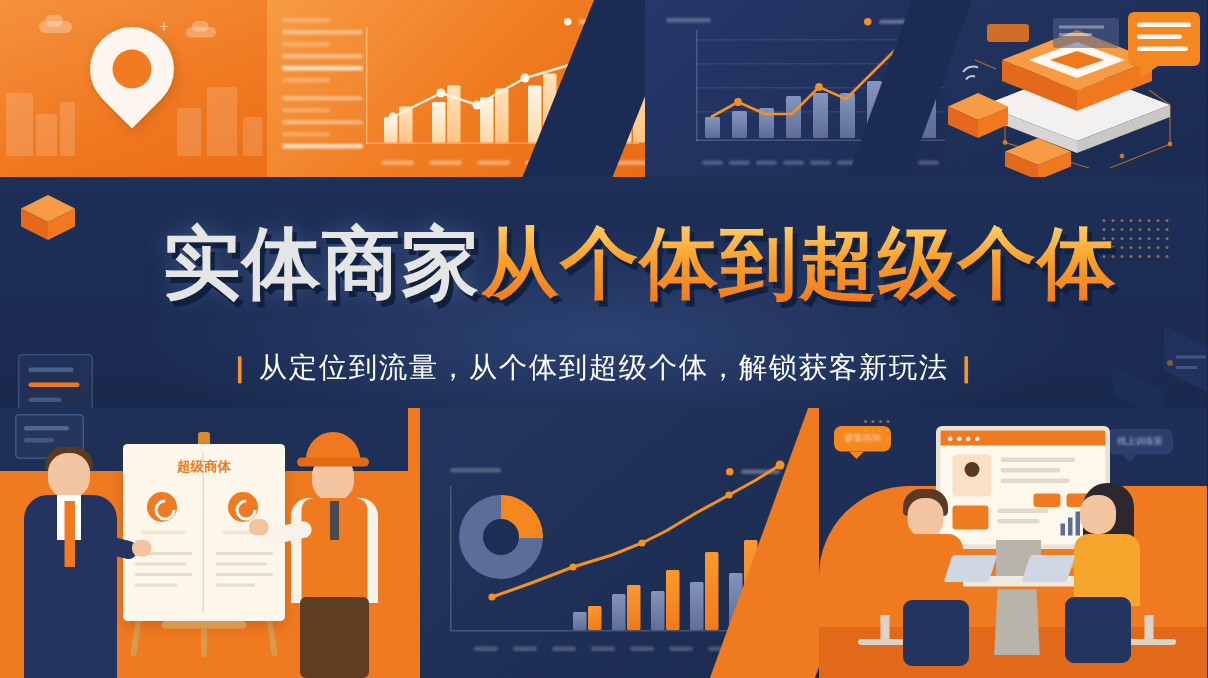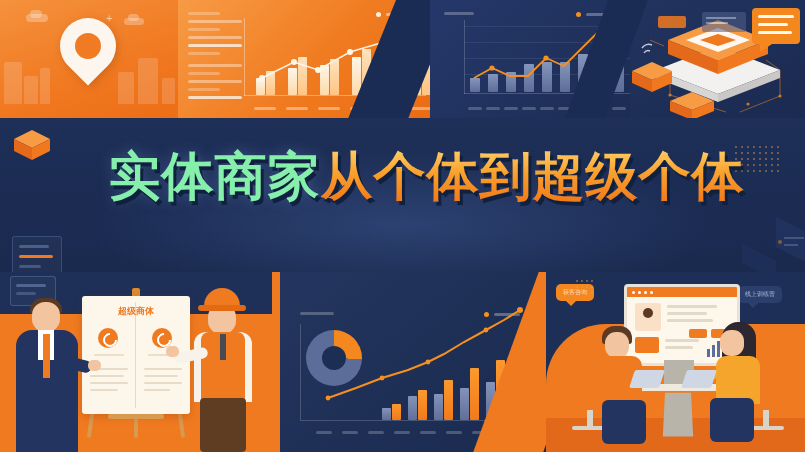--- a/index.html
+++ b/index.html
@@ -47,21 +47,21 @@
   .cut2{position:absolute;top:0;left:608px;width:40px;height:122px;background:#1b2c54;transform:skewX(-20deg);transform-origin:top left;}
 
   
   .band{position:absolute;left:0;top:118px;width:805px;height:160px;background:linear-gradient(180deg,#1e3058 0%,#1b2b52 60%,#1a2a4e 100%);}
   .glow{position:absolute;left:50%;top:150px;width:640px;height:150px;transform:translateX(-50%);
         background:radial-gradient(ellipse at center,rgba(90,125,200,.28),rgba(27,44,84,0) 70%);}
 
   .title{position:absolute;left:0;right:0;top:150px;text-align:center;white-space:nowrap;
          font-size:52px;font-weight:bold;letter-spacing:1px;line-height:1;}
   .title span{display:inline-block;}
-  .t-white{color:#86efac;text-shadow:3px 4px 0 #10203f,0 0 14px rgba(130,165,230,.35);margin-left:48px;}
+  .t-white{color:#e5e5e5;text-shadow:3px 4px 0 #10203f,0 0 14px rgba(130,165,230,.35);margin-left:48px;}
   .t-orange{background:linear-gradient(180deg,#ffcc63 0%,#f9a02c 45%,#f2791a 100%);
             -webkit-background-clip:text;background-clip:text;color:transparent;
             filter:drop-shadow(3px 4px 0 #10203f);}
 
   .subtitle{position:absolute;left:0;right:0;top:232px;text-align:center;color:#ffffff;
             font-size:19px;letter-spacing:1px;white-space:nowrap;}
   .subtitle .pipe{color:#f5912e;font-weight:bold;margin:0 9px;}
 
   
   .cube{position:absolute;width:34px;height:30px;}
@@ -398,20 +398,23 @@
       <rect x="42" y="22" width="20" height="2" fill="#6e82ad"></rect>
       <rect x="42" y="29" width="14" height="2" fill="#6e82ad"></rect>
       <circle cx="38" cy="27" r="2" fill="#f5871f"></circle>
     </svg>
   </div>
 
   <div class="title">
     <span class="t-white">实体商家</span><span class="t-orange">从个体到超级个体</span>
   </div>
 
+  <div class="subtitle">
+    <span class="pipe">|</span><span>从定位到流量，从个体到超级个体，解锁获客新玩法</span><span class="pipe">|</span>
+  </div>
 
   <div class="bottom">
 
     <div class="b-left">
       <div class="navytop"></div>
       <div class="ghost-card" style="left:10px;top:4px;width:44px;height:28px;border-color:rgba(130,165,220,.3)">
         <i style="left:5px;top:7px;width:30px;background:rgba(160,190,240,.35)"></i>
         <i style="left:5px;top:15px;width:20px;background:rgba(160,190,240,.25)"></i>
       </div>
 

